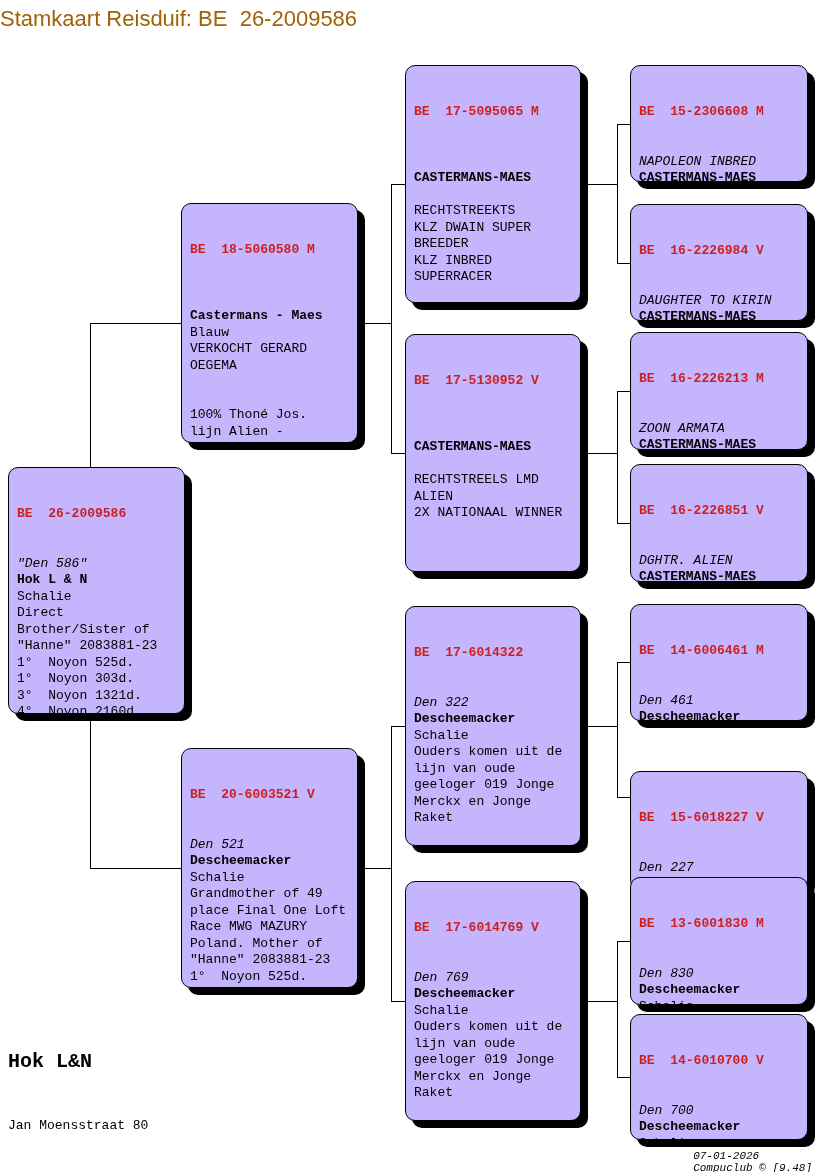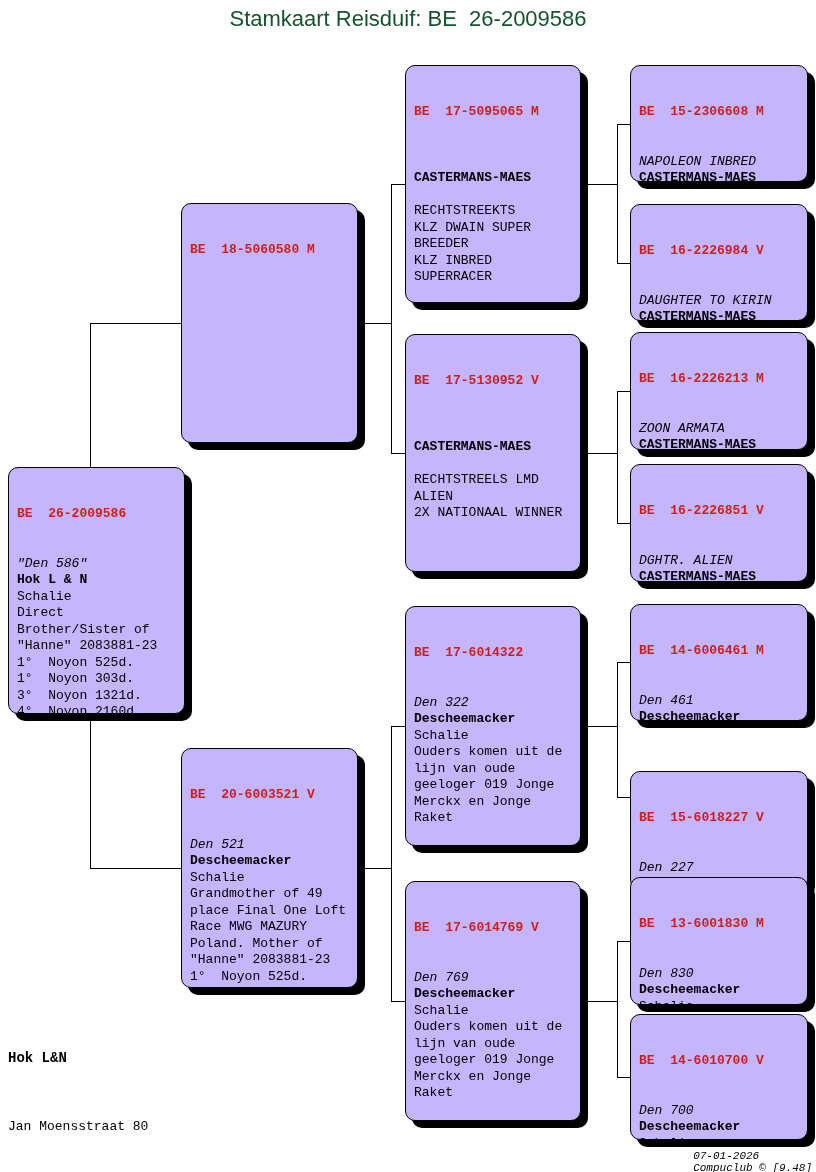--- a/index.html
+++ b/index.html
@@ -8,42 +8,42 @@
   .page {
     position: relative;
     width: 816px; height: 1172px;
     background: #fff;
     font-family: "Liberation Mono", monospace;
     color: var(--ink);
     overflow: hidden;
   }
   .title {
     position: absolute; top: 6px; left: 0; width: 816px;
-    text-align: center;
+    text-align: left;
     font-family: "Liberation Sans", sans-serif;
-    font-size: 22px; font-weight: normal; color: #14532d;
+    font-size: 22px; font-weight: normal; color: #a16207;
     white-space: pre;
   }
   svg.wires { position: absolute; left: 0; top: 0; z-index: 0; }
   .pbox {
     position: absolute; z-index: 1;
     background: #c4b5fd;
     border: 1.5px solid #000;
     border-radius: 10px;
     box-shadow: 7px 7px 0 #000;
     padding: 5px 4px 0 8px;
     font-size: 13px; line-height: 16.5px;
     white-space: pre; overflow: hidden;
   }
   .ring { color: var(--red); font-weight: bold; }
   .line { min-height: 16.5px; }
   .b  { font-weight: bold; }
   .i  { font-style: italic; }
   .owner { position: absolute; left: 8px; top: 1014px; white-space: pre; }
-  .owner-name { font-size: 14px; font-weight: bold; margin-bottom: 16px; }
+  .owner-name { font-size: 20px; font-weight: bold; margin-bottom: 8px; }
   .owner-line { font-size: 13px; line-height: 18px; }
   .footer {
     position: absolute; right: 4px; top: 1138px;
     font-size: 11px; font-style: italic; white-space: pre;
   }
   .footer span { margin-left: 30px; }
 </style>
 </head>
 <body>
 
@@ -67,20 +67,21 @@
     </g>
   </svg>
 
   <div class="pbox" style="left:8px;top:467px;width:177px;height:247px">
     <div class="ring">BE  26-2009586</div>
     <div><div class="line i">"Den 586"</div><div class="line b">Hok L &amp; N</div><div class="line ">Schalie</div><div class="line ">Direct</div><div class="line ">Brother/Sister of</div><div class="line ">"Hanne" 2083881-23</div><div class="line ">1°  Noyon 525d.</div><div class="line ">1°  Noyon 303d.</div><div class="line ">3°  Noyon 1321d.</div><div class="line ">4°  Noyon 2160d.</div></div>
   </div>
 
   <div class="pbox" style="left:181px;top:203px;width:177px;height:240px">
     <div class="ring">BE  18-5060580 M</div>
+    <div><div class="line ">&nbsp;</div><div class="line b">Castermans - Maes</div><div class="line ">Blauw</div><div class="line ">VERKOCHT GERARD</div><div class="line ">OEGEMA</div><div class="line ">&nbsp;</div><div class="line ">&nbsp;</div><div class="line ">100% Thoné Jos.</div><div class="line ">lijn Alien -</div><div class="line ">Napoleon - Armata -</div></div>
   </div>
   <div class="pbox" style="left:181px;top:748px;width:177px;height:240px">
     <div class="ring">BE  20-6003521 V</div>
     <div><div class="line i">Den 521</div><div class="line b">Descheemacker</div><div class="line ">Schalie</div><div class="line ">Grandmother of 49</div><div class="line ">place Final One Loft</div><div class="line ">Race MWG MAZURY</div><div class="line ">Poland. Mother of</div><div class="line ">"Hanne" 2083881-23</div><div class="line ">1°  Noyon 525d.</div><div class="line ">1°  Noyon 303d.</div></div>
   </div>
 
   <div class="pbox" style="left:405px;top:65px;width:176px;height:238px">
     <div class="ring">BE  17-5095065 M</div>
     <div><div class="line ">&nbsp;</div><div class="line b">CASTERMANS-MAES</div><div class="line ">&nbsp;</div><div class="line ">RECHTSTREEKTS</div><div class="line ">KLZ DWAIN SUPER</div><div class="line ">BREEDER</div><div class="line ">KLZ INBRED</div><div class="line ">SUPERRACER</div></div>
   </div>

